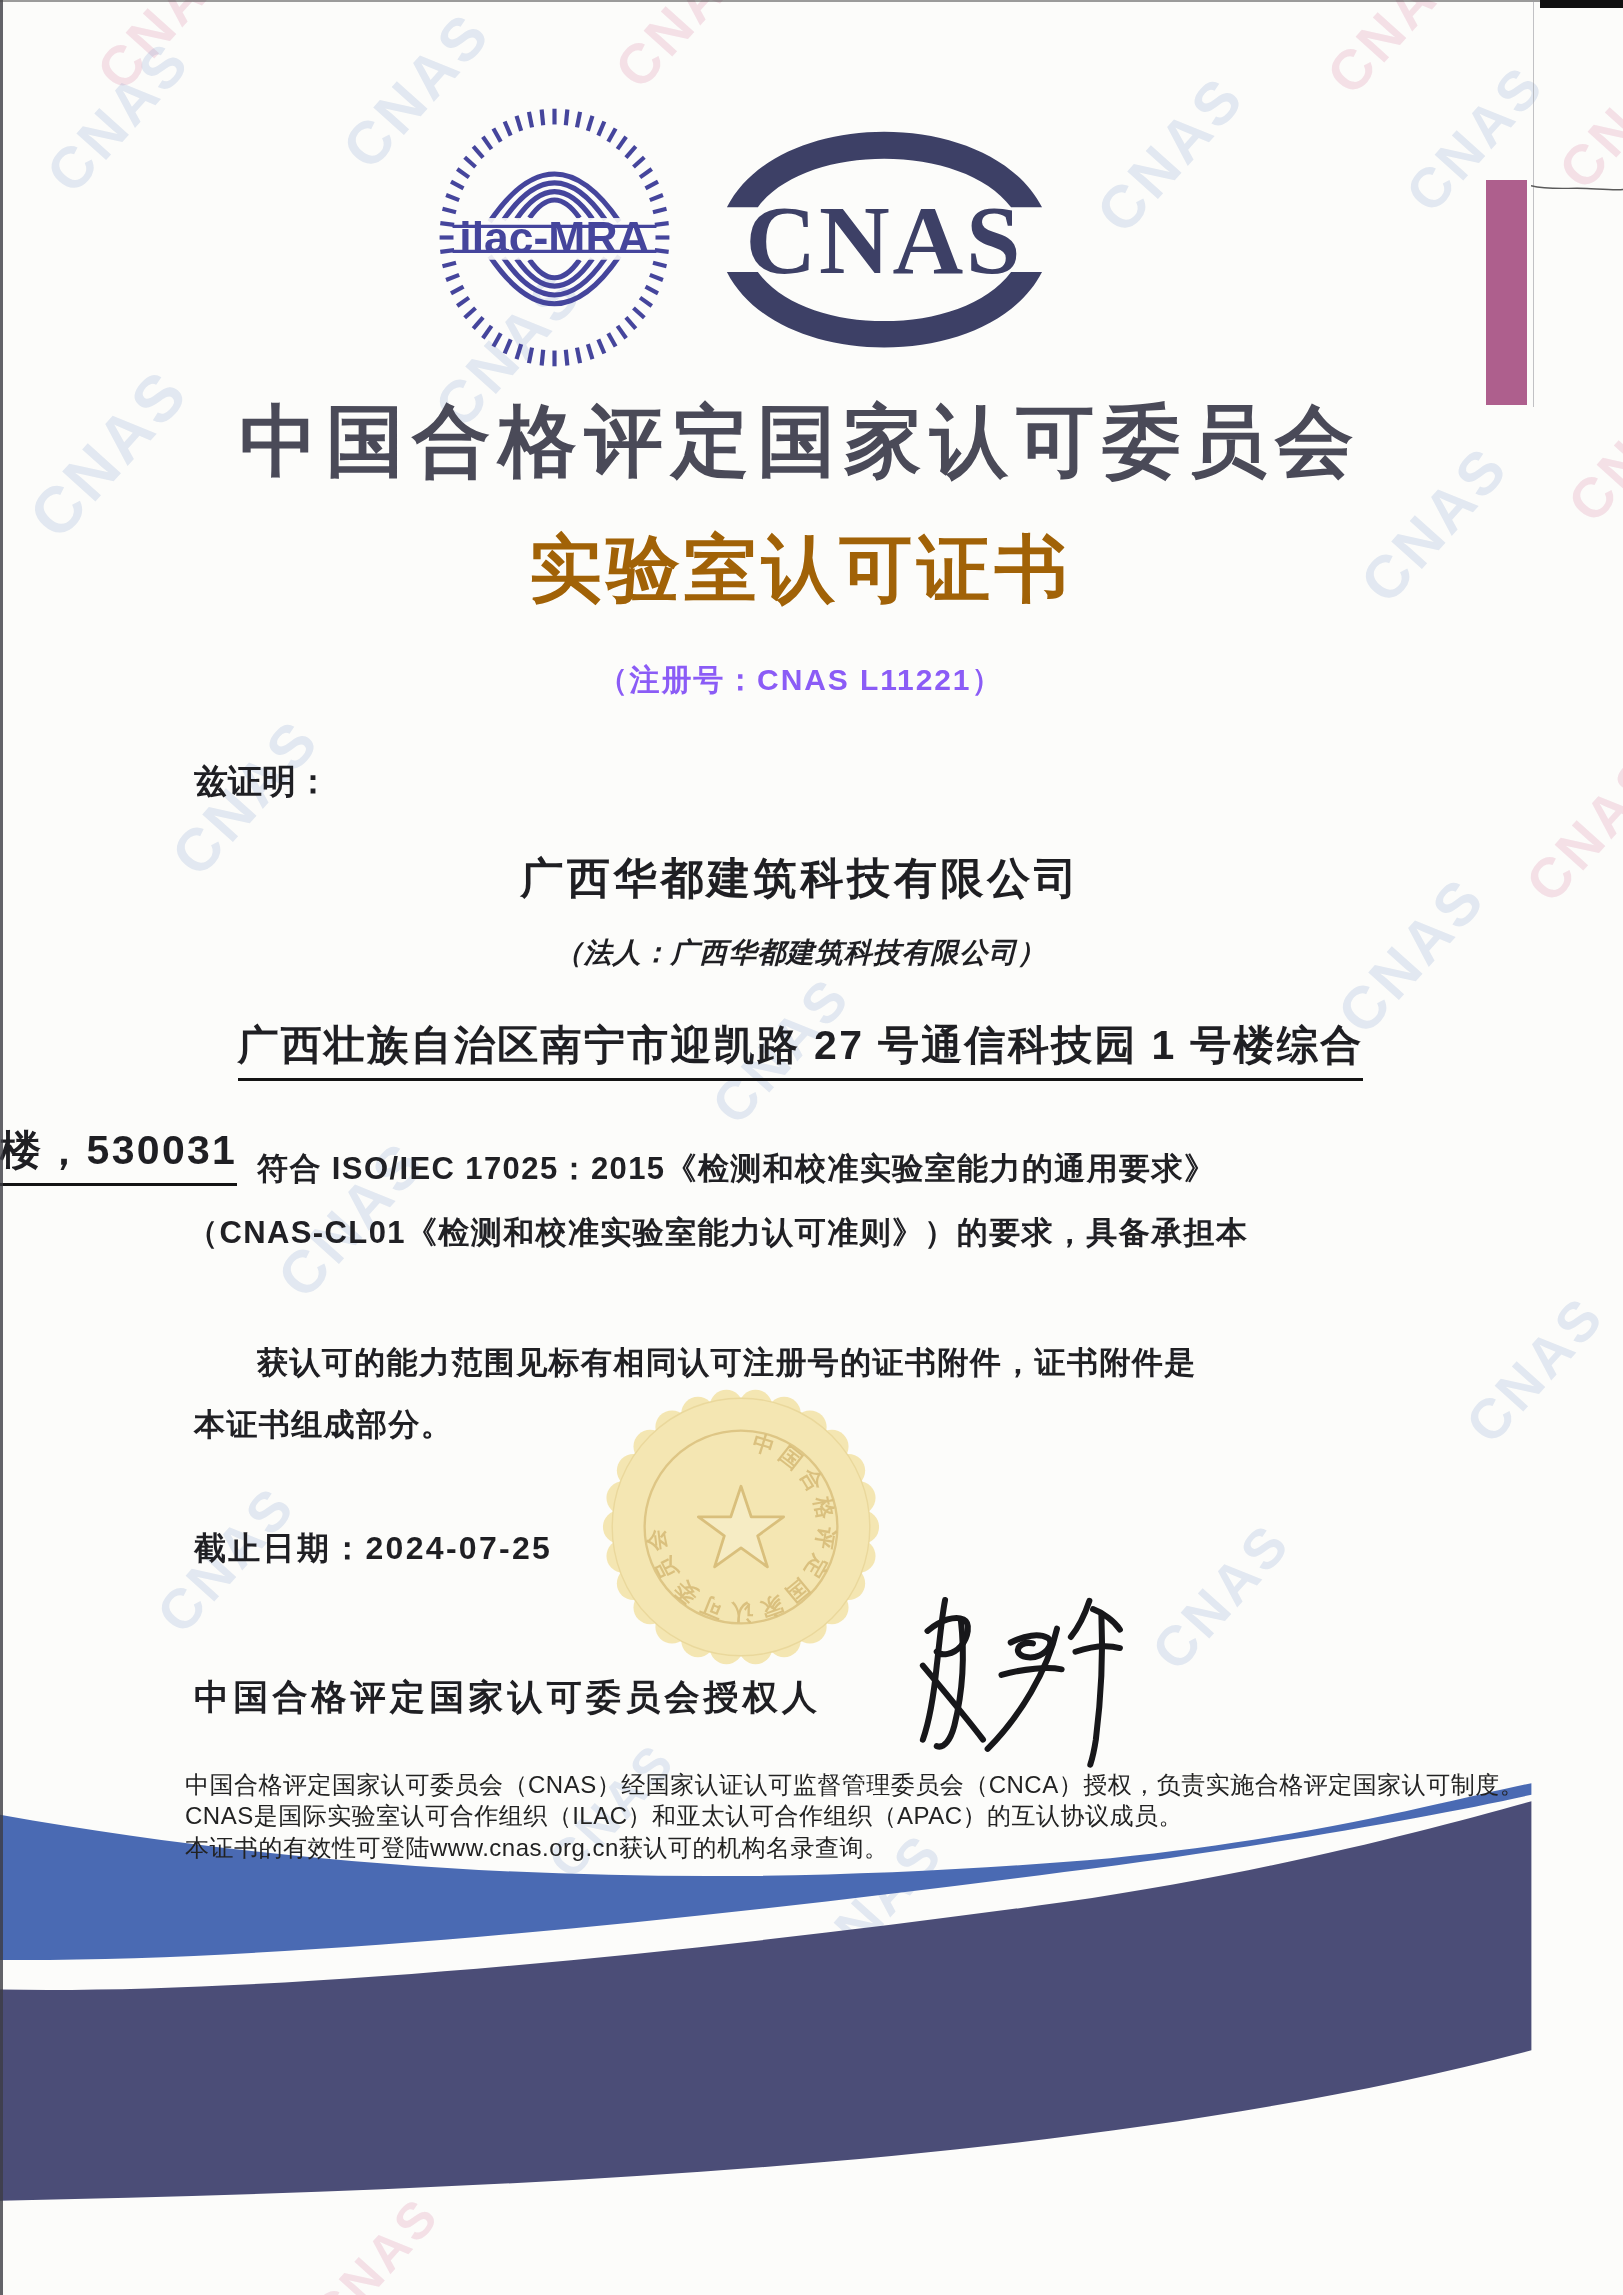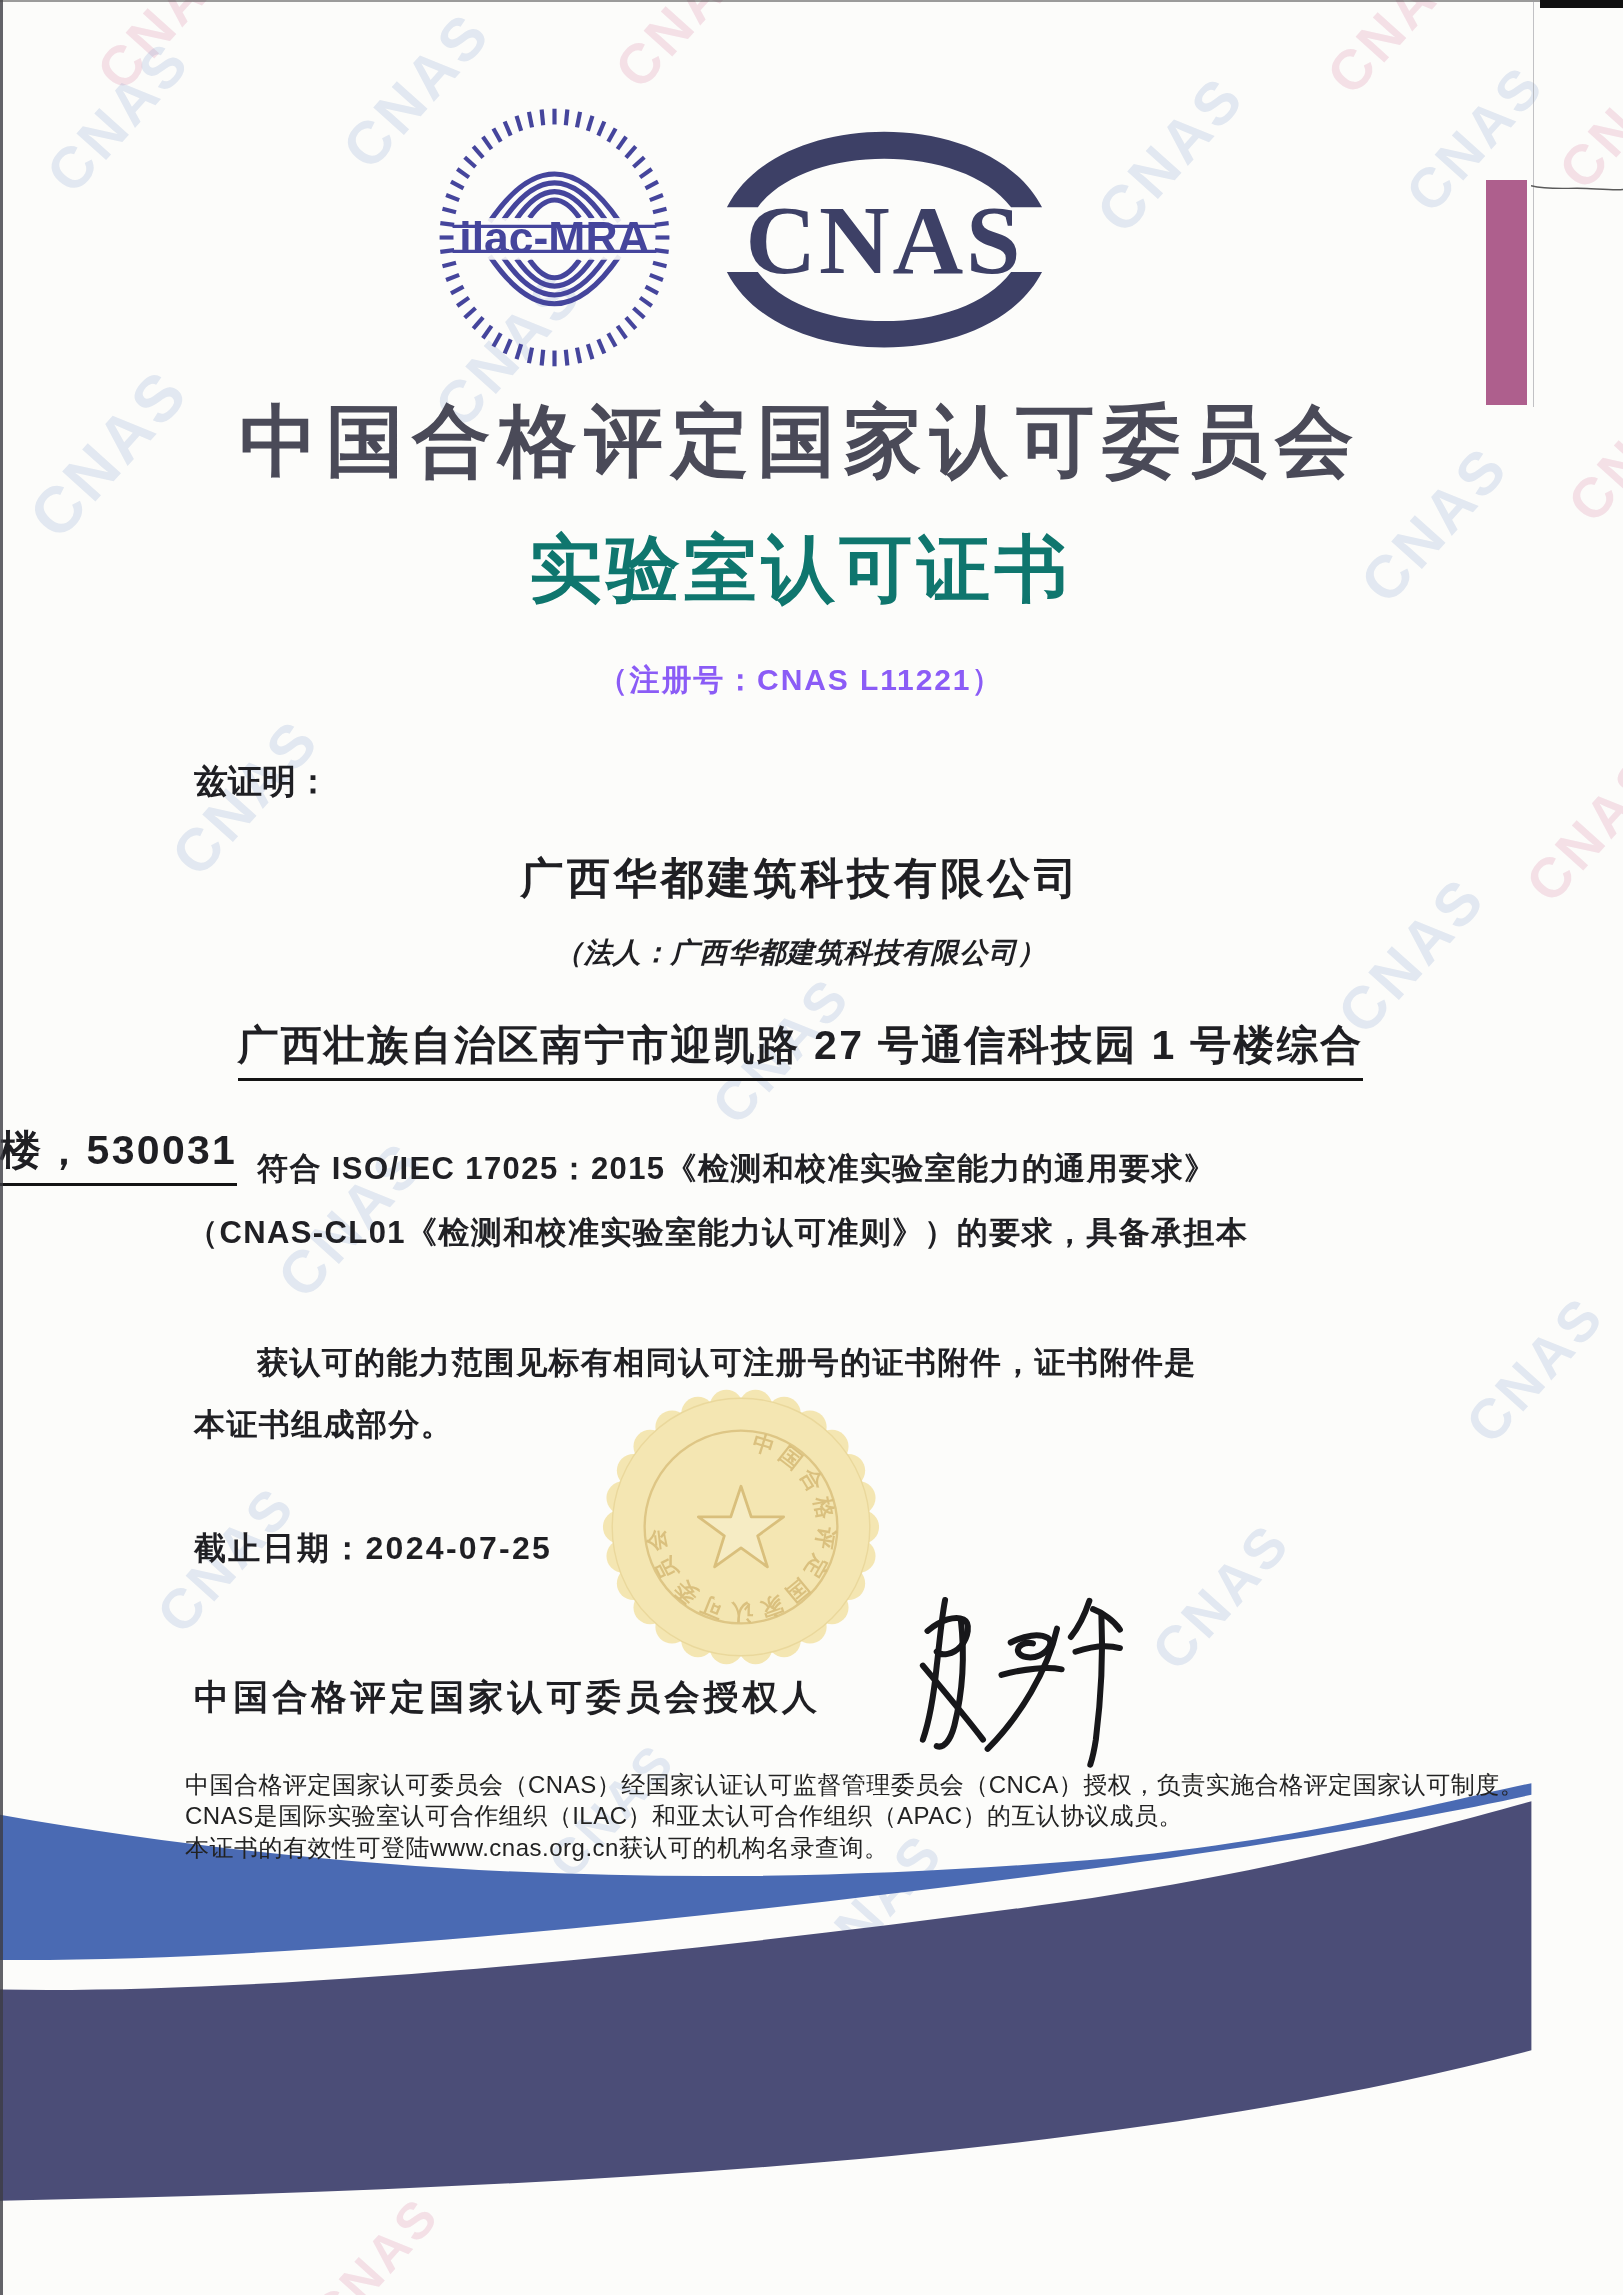--- a/index.html
+++ b/index.html
@@ -30,21 +30,21 @@
   .scratch{position:absolute;left:1531px;top:181px;width:93px;height:14px;z-index:9;}
   
   .pink-bar{position:absolute;z-index:2;}
   
   .logo-ilac{position:absolute;left:434px;top:105px;width:241px;height:265px;z-index:3;}
   .logo-cnas{position:absolute;left:713px;top:88px;width:342px;height:268px;z-index:3;}
   
   .txt{position:absolute;z-index:4;white-space:nowrap;}
   .center{left:0;width:1601px;text-align:center;}
   .t-org{top:390px;font-size:78px;font-weight:bold;letter-spacing:8.3px;color:#4a4a58;}
-  .t-cert{top:521px;font-size:73px;font-weight:bold;letter-spacing:4.6px;color:#0f766e;}
+  .t-cert{top:521px;font-size:73px;font-weight:bold;letter-spacing:4.6px;color:#a16207;}
   .t-reg{top:660px;font-size:30px;font-weight:600;color:#8b5cf6;letter-spacing:1.9px;}
   .t-zheng{left:194px;top:759px;font-size:34px;font-weight:bold;}
   .t-company{top:850px;font-size:43px;font-weight:bold;letter-spacing:3.7px;}
   .t-legal{top:934px;font-size:28px;font-weight:bold;font-style:italic;letter-spacing:0.9px;}
   .addr-wrap{top:1018px;left:0;width:1601px;text-align:center;}
   .addr-wrap2{top:1098px;left:0;width:1601px;text-align:left;margin-top:25px;}
   .addr-inner{display:inline-block;font-size:41px;font-weight:bold;letter-spacing:2.3px;
       padding-bottom:5px;border-bottom:3.7px solid #141414;}
   .para{font-size:31px;font-weight:600;letter-spacing:1.4px;color:#202024;}
   .p1l1{left:257px;top:1148px;}

